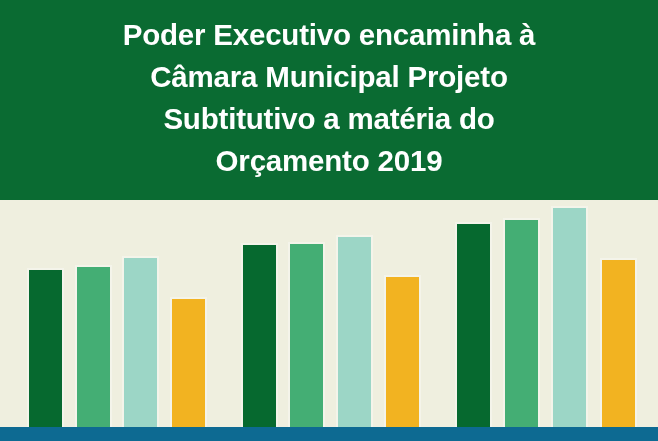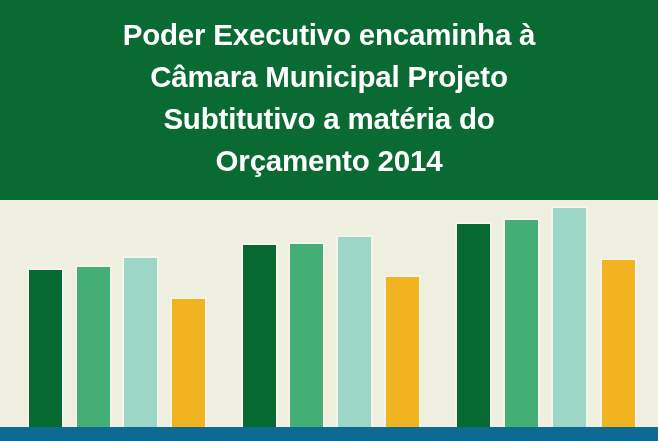--- a/index.html
+++ b/index.html
@@ -84,21 +84,21 @@
 </style>
 </head>
 <body>
 
 <div id="page">
 
   <div id="header-banner">
     <h1 id="headline">Poder Executivo encaminha à
 Câmara Municipal Projeto
 Subtitutivo a matéria do
-Orçamento 2014</h1>
+Orçamento 2019</h1>
   </div>
 
   <div id="chart-region">
     <div id="bars-layer">
         <div class="bar" style="left: 27px; width: 37px; height: 159px; background: rgb(6, 105, 47); border-color: rgb(244, 244, 234);"></div>
         <div class="bar" style="left: 75px; width: 37px; height: 162px; background: rgb(68, 174, 116); border-color: rgb(244, 244, 234);"></div>
         <div class="bar" style="left: 122px; width: 37px; height: 171px; background: rgb(156, 214, 198); border-color: rgb(244, 244, 234);"></div>
         <div class="bar" style="left: 170px; width: 37px; height: 130px; background: rgb(242, 179, 33); border-color: rgb(244, 244, 234);"></div>
         <div class="bar" style="left: 241px; width: 37px; height: 184px; background: rgb(6, 105, 47); border-color: rgb(244, 244, 234);"></div>
         <div class="bar" style="left: 288px; width: 37px; height: 185px; background: rgb(68, 174, 116); border-color: rgb(244, 244, 234);"></div>

